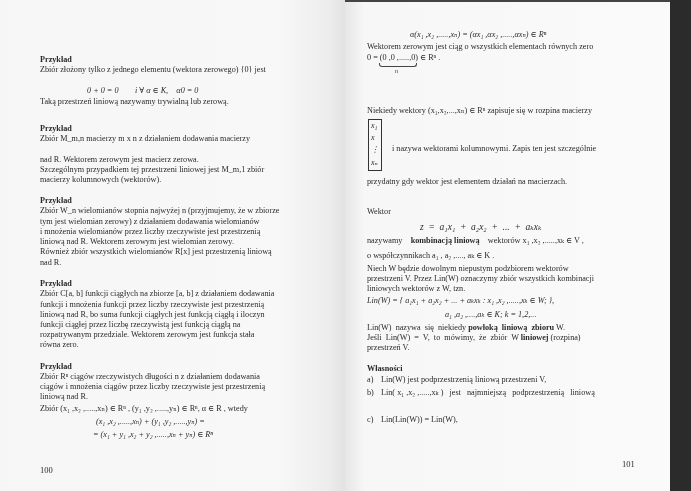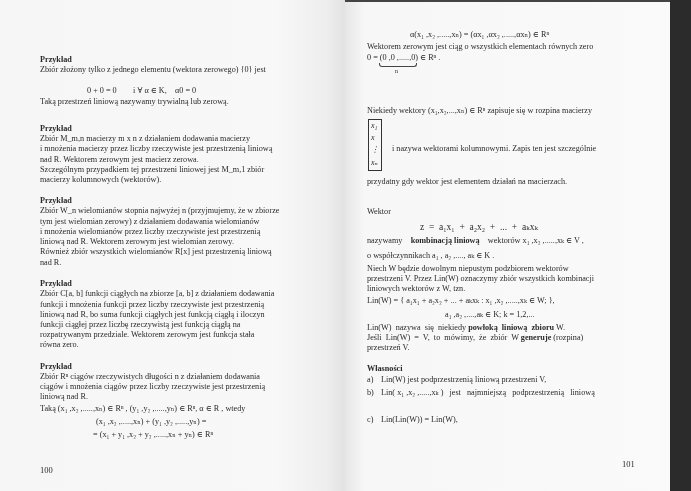--- a/index.html
+++ b/index.html
@@ -17,21 +17,21 @@
     background:linear-gradient(to right,#f6f6f6 0%,#f8f8f8 80%,#ededed 95%,#e2e2e2 100%);
   }
   .right-page {
     left:345px; width:325px;
     background:linear-gradient(to right,#e6e6e6 0%,#f7f7f7 6%,#fafafa 100%);
     border-top:2px solid #444;
   }
   .dark-edge { position:absolute; left:670px; top:0; width:21px; height:491px; background:#2b2b2b; }
   .t { position:absolute; font-size:8.2px; line-height:10.6px; white-space:nowrap; }
   .h { font-weight:bold; }
-  .m { }
+  .m { font-style:italic; }
   .pagenum { font-size:8.5px; }
   .matrix {
     position:absolute; border-left:1px solid #333; border-right:1px solid #333;
     width:12px;
   }
   .matrix:before, .matrix:after { content:""; position:absolute; left:0; right:0; height:0; border-top:1px solid #333; }
   .matrix:before { top:0; }
   .matrix:after { bottom:0; }
   .mx { position:absolute; left:2px; font-size:8px; font-style:italic; }
   .brace { position:absolute; border-bottom:1px solid #444; border-left:1px solid #444; border-right:1px solid #444; height:3px; border-radius:0 0 3px 3px; }
@@ -41,21 +41,20 @@
 
 <div class="page left-page">
 
   <div class="t h" style="left:40px;top:55px">Przykład</div>
   <div class="t" style="left:40px;top:65px">Zbiór złożony tylko z jednego elementu (wektora zerowego) {0} jest</div>
   <div class="t m" style="left:87px;top:86px;white-space:pre">0 + 0 = 0        i ∀ α ∈ K,    α0 = 0</div>
   <div class="t" style="left:40px;top:97px">Taką przestrzeń liniową nazywamy trywialną lub zerową.</div>
 
   <div class="t h" style="left:40px;top:124px">Przykład</div>
   <div class="t" style="left:40px;top:134px">Zbiór M_m,n macierzy m x n z działaniem dodawania macierzy</div>
-  <div class="t" style="left:40px;top:144px">i mnożenia macierzy przez liczby rzeczywiste jest przestrzenią liniową</div>
   <div class="t" style="left:40px;top:155px">nad R. Wektorem zerowym jest macierz zerowa.</div>
   <div class="t" style="left:40px;top:165px">Szczególnym przypadkiem tej przestrzeni liniowej jest M_m,1 zbiór</div>
   <div class="t" style="left:40px;top:175px">macierzy kolumnowych (wektorów).</div>
 
   <div class="t h" style="left:40px;top:196px">Przykład</div>
   <div class="t" style="left:40px;top:206px">Zbiór W_n wielomianów stopnia najwyżej n (przyjmujemy, że w zbiorze</div>
   <div class="t" style="left:40px;top:217px">tym jest wielomian zerowy) z działaniem dodawania wielomianów</div>
   <div class="t" style="left:40px;top:227px">i mnożenia wielomianów przez liczby rzeczywiste jest przestrzenią</div>
   <div class="t" style="left:40px;top:237px">liniową nad R. Wektorem zerowym jest wielomian zerowy.</div>
   <div class="t" style="left:40px;top:247px">Również zbiór wszystkich wielomianów R[x] jest przestrzenią liniową</div>
@@ -66,21 +65,21 @@
   <div class="t" style="left:40px;top:310px">liniową nad R, bo suma funkcji ciągłych jest funkcją ciągłą i iloczyn</div>
   <div class="t" style="left:40px;top:300px">funkcji i mnożenia funkcji przez liczby rzeczywiste jest przestrzenią</div>
   <div class="t" style="left:40px;top:320px">funkcji ciągłej przez liczbę rzeczywistą jest funkcją ciągłą na</div>
   <div class="t" style="left:40px;top:330px">rozpatrywanym przedziale. Wektorem zerowym jest funkcja stała</div>
   <div class="t" style="left:40px;top:340px">równa zero.</div>
 
   <div class="t h" style="left:40px;top:362px">Przykład</div>
   <div class="t" style="left:40px;top:372px">Zbiór Rⁿ ciągów rzeczywistych długości n z działaniem dodawania</div>
   <div class="t" style="left:40px;top:382px">ciągów i mnożenia ciągów przez liczby rzeczywiste jest przestrzenią</div>
   <div class="t" style="left:40px;top:392px">liniową nad R.</div>
-  <div class="t" style="left:40px;top:404px">Taką (x₁ ,x₂ ,.....,xₙ) ∈ Rⁿ , (y₁ ,y₂ ,.....,yₙ) ∈ Rⁿ,  α ∈ R , wtedy</div>
+  <div class="t" style="left:40px;top:404px">Zbiór (x₁ ,x₂ ,.....,xₙ) ∈ Rⁿ , (y₁ ,y₂ ,.....,yₙ) ∈ Rⁿ,  α ∈ R , wtedy</div>
   <div class="t m" style="left:96px;top:417px">(x₁ ,x₂ ,.....,xₙ) + (y₁ ,y₂ ,.....,yₙ) =</div>
   <div class="t m" style="left:93px;top:430px">= (x₁ + y₁ ,x₂ + y₂ ,.....,xₙ + yₙ) ∈ Rⁿ</div>
 
   <div class="t pagenum" style="left:40px;top:465px">100</div>
 </div>
 
 <div class="page right-page">
   <div class="t m" style="left:65px;top:28px">α(x₁ ,x₂ ,.....,xₙ) = (αx₁ ,αx₂ ,.....,αxₙ) ∈ Rⁿ</div>
   <div class="t" style="left:22px;top:40px">Wektorem zerowym jest ciąg o wszystkich elementach równych zero</div>
   <div class="t" style="left:22px;top:51px">0 = (0 ,0 ,.....,0) ∈ Rⁿ .</div>
@@ -105,21 +104,21 @@
     <span>wektorów   x₁ ,x₂ ,.....,xₖ ∈ V ,</span>
   </div>
   <div class="t" style="left:22px;top:249px">o współczynnikach  a₁ , a₂ ,....,  aₖ ∈ K .</div>
   <div class="t" style="left:22px;top:262px">Niech  W  będzie dowolnym niepustym podzbiorem wektorów</div>
   <div class="t" style="left:22px;top:272px">przestrzeni V. Przez Lin(W) oznaczymy zbiór wszystkich kombinacji</div>
   <div class="t" style="left:22px;top:282px">liniowych wektorów z W, tzn.</div>
   <div class="t m" style="left:22px;top:294px">Lin(W) = { a₁x₁ + a₂x₂ + ... + aₖxₖ : x₁ ,x₂ ,.....,xₖ ∈ W; },</div>
   <div class="t m" style="left:100px;top:308px">a₁ ,a₂ ,....,aₖ ∈ K; k = 1,2,...</div>
 
   <div class="t" style="left:22px;top:321px;white-space:pre"><span>Lin(W)  nazywa  się  niekiedy </span><span class="h">powłoką  liniową  zbioru</span><span> W.</span></div>
-  <div class="t" style="left:22px;top:331px;white-space:pre"><span>Jeśli  Lin(W)  =  V,  to  mówimy,  że  zbiór  W </span><span class="h">generuje</span><span> (rozpina)</span></div>
+  <div class="t" style="left:22px;top:331px;white-space:pre"><span>Jeśli  Lin(W)  =  V,  to  mówimy,  że  zbiór  W </span><span class="h">liniowej</span><span> (rozpina)</span></div>
   <div class="t" style="left:22px;top:341px">przestrzeń V.</div>
 
   <div class="t h" style="left:22px;top:362px">Własności</div>
   <div class="t" style="left:22px;top:373px">a)</div>
   <div class="t" style="left:36px;top:373px">Lin(W) jest podprzestrzenią liniową przestrzeni V,</div>
   <div class="t" style="left:22px;top:386px">b)</div>
   <div class="t" style="left:36px;top:386px;white-space:pre">Lin( x₁ ,x₂ ,.....,xₖ )   jest   najmniejszą   podprzestrzenią   liniową</div>
   <div class="t" style="left:22px;top:413px">c)</div>
   <div class="t" style="left:36px;top:413px">Lin(Lin(W)) = Lin(W),</div>
 

